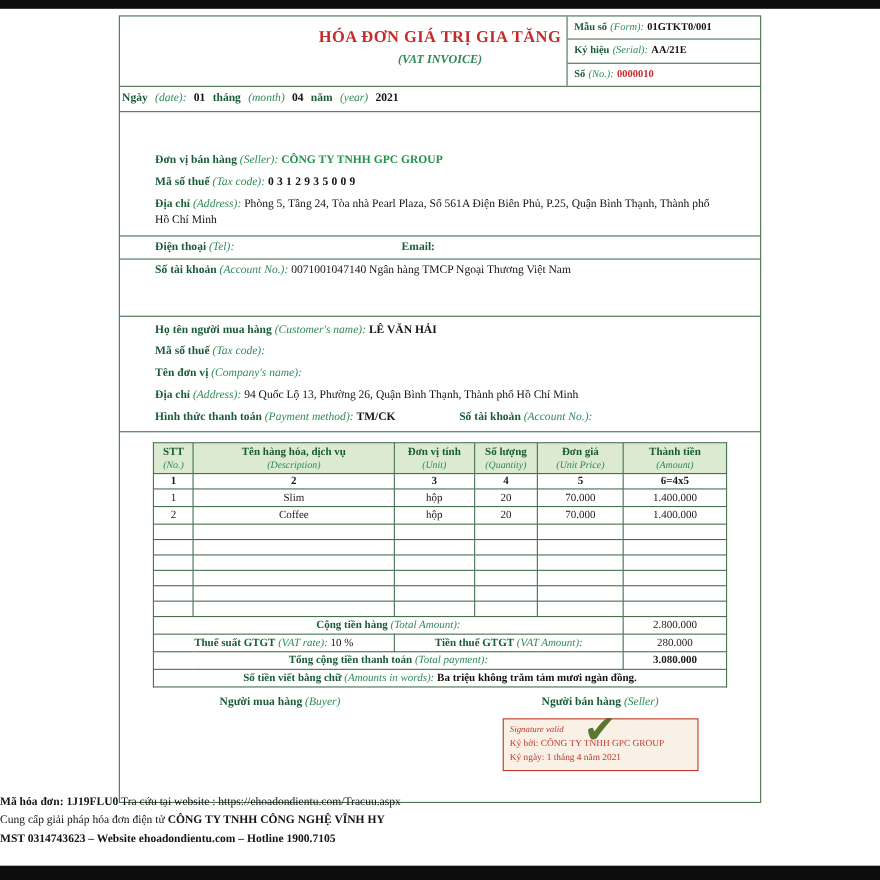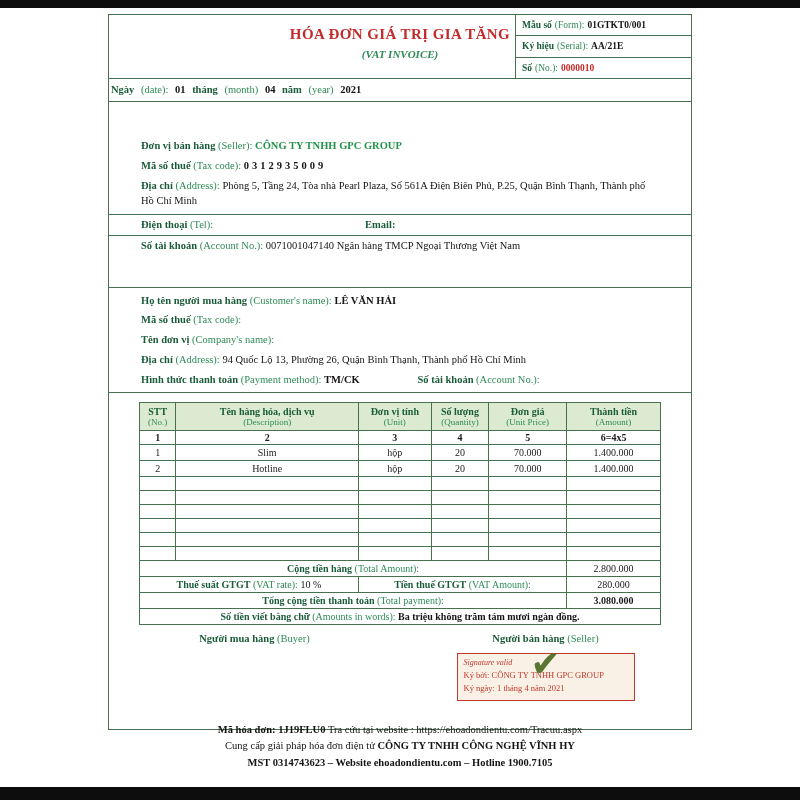--- a/index.html
+++ b/index.html
@@ -30,21 +30,21 @@
   .form-box {
     position: absolute; right: 0; top: 0; bottom: 0; width: 176px;
     border-left: 1px solid var(--border, #47704f);
     display: flex; flex-direction: column; font-size: 9.5px;
   }
   .form-row { flex: 1; display: flex; align-items: center; padding: 0 6px; border-bottom: 1px solid var(--border, #47704f); white-space: nowrap; }
   .form-row:last-child { border-bottom: none; }
   .form-row > span { margin-right: 3px; }
 
   .vn { font-weight: bold; color: var(--green-dark, #1a5c38); }
-  .en { color: var(--green, #2e8b57); font-weight: normal; }
+  .en { font-style: italic; color: var(--green, #2e8b57); font-weight: normal; }
   .val { color: #141414; }
   .b { font-weight: bold; }
   .red { color: var(--red, #c42b2b); font-weight: bold; }
 
   .date-row {
     text-align: left; padding: 5px 0 6px;
     border-bottom: 1px solid var(--border, #47704f);
     font-size: 10.5px;
   }
   .date-row span { margin: 0 2px; }
@@ -97,21 +97,21 @@
   .stamp-valid { font-size: 8px; font-style: italic; }
   .stamp-check {
     position: absolute; left: 50%; top: -8px; transform: translateX(-50%);
     font-size: 36px; line-height: 1; color: var(--check-green, #49691f);
     font-family: "DejaVu Sans", sans-serif; opacity: .9;
   }
 
   
   .footer {
     position: absolute; left: 0; right: 0; top: 722px;
-    text-align: center; font-size: 10.5px; line-height: 1.55; color: #141414;
+    font-size: 10.5px; line-height: 1.55; color: #141414;
   }
 </style>
 </head>
 <body>
 
 <div class="photo-bar bar-top"></div>
 <div class="photo-bar bar-bottom"></div>
 
 <div class="page">
 
@@ -259,21 +259,21 @@
       <tr>
         <td>1</td>
         <td class="desc">Slim</td>
         <td>hộp</td>
         <td>20</td>
         <td class="num">70.000</td>
         <td class="num">1.400.000</td>
       </tr>
       <tr>
         <td>2</td>
-        <td class="desc">Hotline</td>
+        <td class="desc">Coffee</td>
         <td>hộp</td>
         <td>20</td>
         <td class="num">70.000</td>
         <td class="num">1.400.000</td>
       </tr>
       <tr class="empty">
           <td></td>
           <td></td>
           <td></td>
           <td></td>

